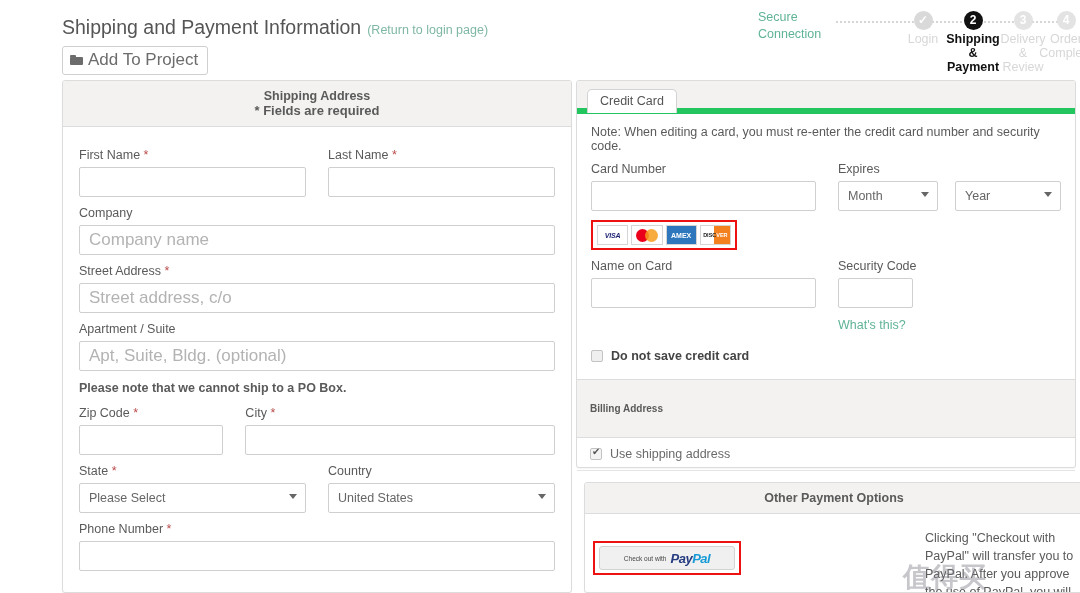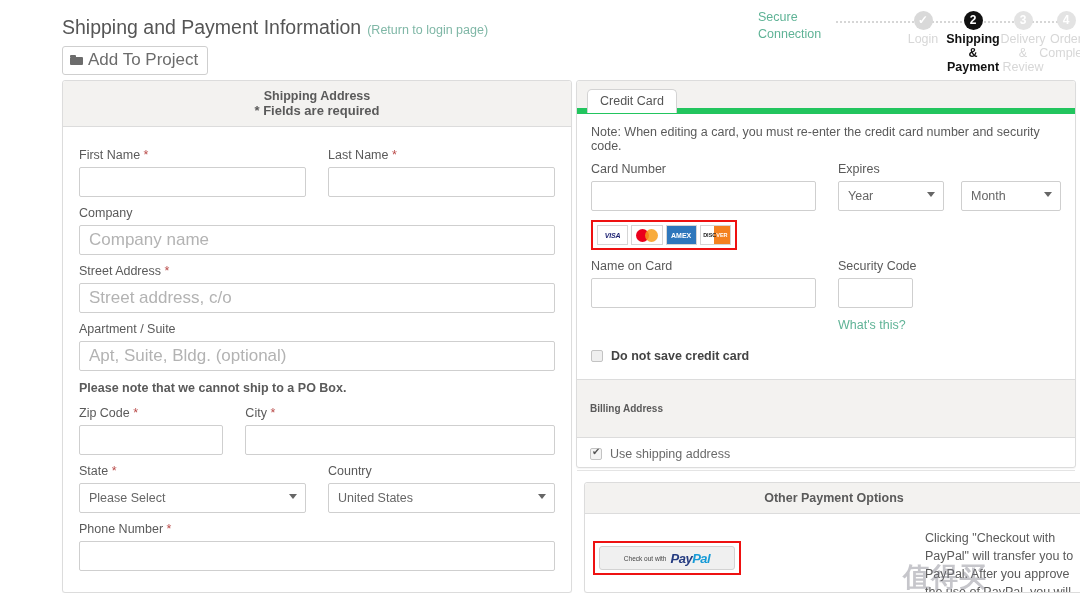--- a/index.html
+++ b/index.html
@@ -290,26 +290,26 @@
       <div class="cc-note">Note: When editing a card, you must re-enter the credit card number and security code.</div>
 
       <div class="cc-grid">
         <div style="width:225px;">
           <div class="fld-label" style="margin-top:0;">Card Number</div>
           <input class="inp" value="" style="">
         </div>
         <div style="flex:1;">
           <div class="fld-label" style="margin-top:0;">Expires</div>
           <div style="display:flex; gap:17px;">
+            <div class="sel-wrap" style="width:100px;">
+              <div class="sel">Month</div>
+              <span class="caret"></span>
+            </div>
             <div class="sel-wrap" style="width:106px;">
               <div class="sel">Year</div>
-              <span class="caret"></span>
-            </div>
-            <div class="sel-wrap" style="width:100px;">
-              <div class="sel">Month</div>
               <span class="caret"></span>
             </div>
           </div>
         </div>
       </div>
 
       <div class="card-brands">
         <span class="brand visa">VISA</span>
         <span class="brand mc">
             <i class="c1"></i>

